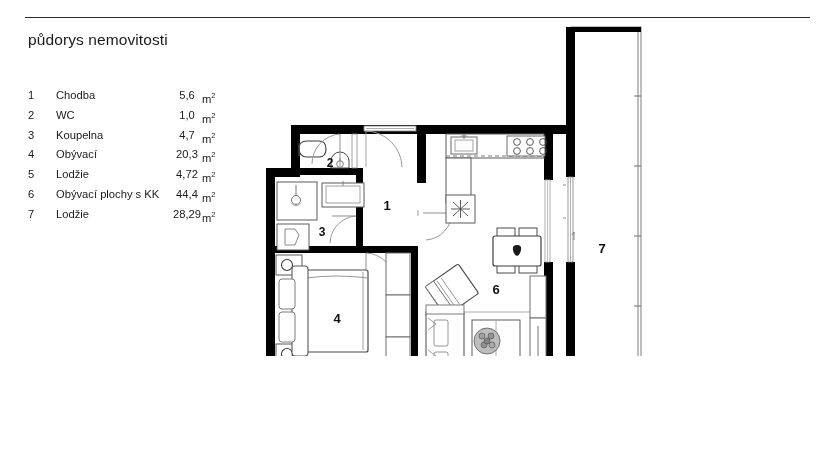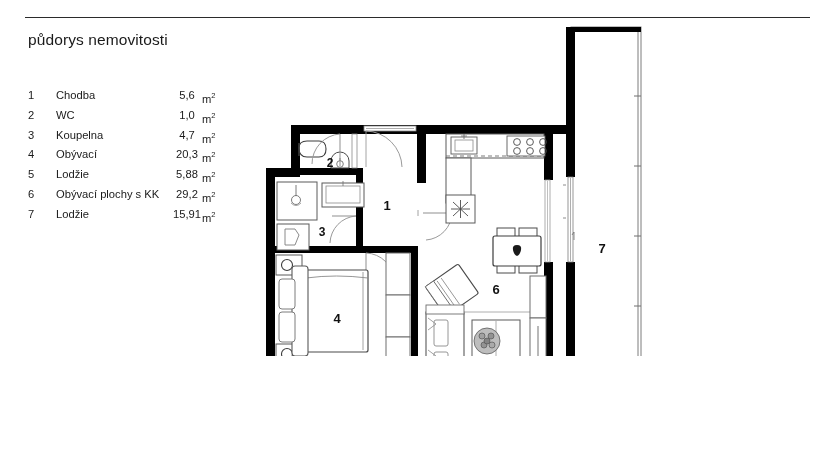--- a/index.html
+++ b/index.html
@@ -123,33 +123,33 @@
         </tr>
         <tr>
           <td class="lg-num">4</td>
           <td class="lg-name">Obývací</td>
           <td class="lg-area">20,3</td>
           <td class="lg-unit"><span>m</span><sup>2</sup></td>
         </tr>
         <tr>
           <td class="lg-num">5</td>
           <td class="lg-name">Lodžie</td>
-          <td class="lg-area">5,88</td>
+          <td class="lg-area">4,72</td>
           <td class="lg-unit"><span>m</span><sup>2</sup></td>
         </tr>
         <tr>
           <td class="lg-num">6</td>
           <td class="lg-name">Obývací plochy s KK</td>
-          <td class="lg-area">29,2</td>
+          <td class="lg-area">44,4</td>
           <td class="lg-unit"><span>m</span><sup>2</sup></td>
         </tr>
         <tr>
           <td class="lg-num">7</td>
           <td class="lg-name">Lodžie</td>
-          <td class="lg-area">15,91</td>
+          <td class="lg-area">28,29</td>
           <td class="lg-unit"><span>m</span><sup>2</sup></td>
         </tr>
       </tbody>
     </table>
   </div>
 
   <div id="footnote">plochy jsou pouze orientační</div>
 
   <svg id="plan-canvas" viewBox="0 0 832 468">
 

